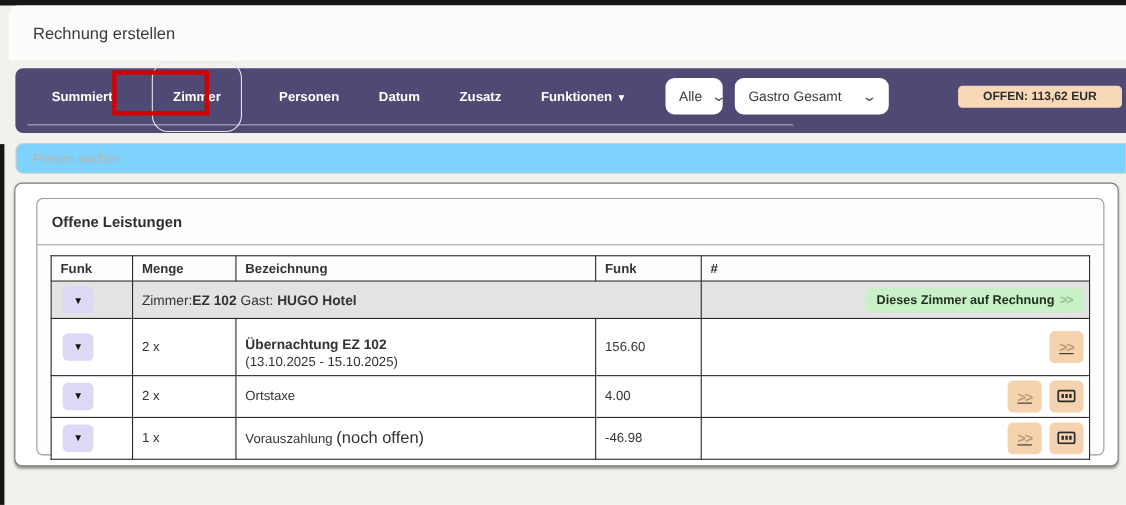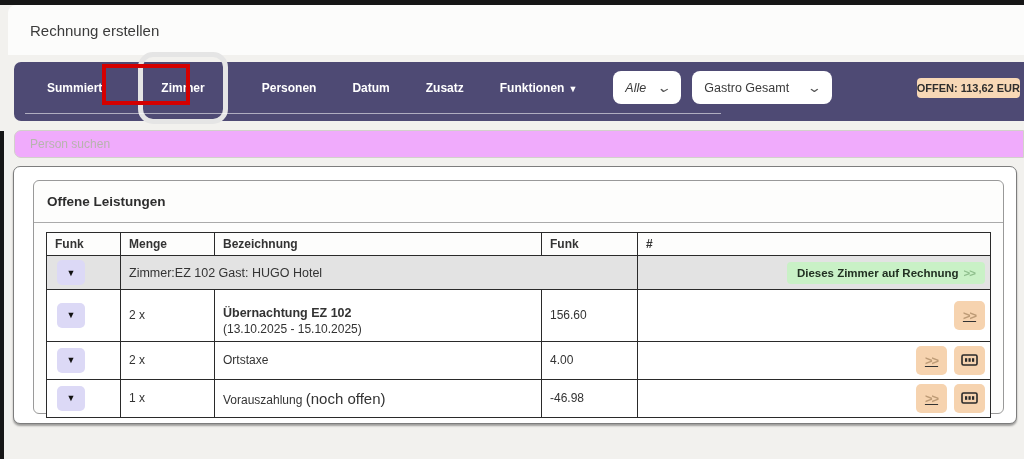--- a/index.html
+++ b/index.html
@@ -28,47 +28,47 @@
   .nav-divider {
     position:absolute; left:11px; bottom:7px; width:696px; height:1px;
     background:rgba(255,255,255,0.55);
   }
   .nav-btn {
     background:none; border:none; color:#ffffff; font-weight:bold;
     font-size:12px; font-family:inherit; cursor:pointer;
     padding:8px 0; margin-right:36px; margin-bottom:8px; white-space:nowrap;
   }
   .nav-btn.outlined {
-    border:5px solid #e5e5e5; border-radius:15px; padding:24px 18px;
+    border:1px solid #e5e5e5; border-radius:15px; padding:24px 18px;
     margin-right:34px;
   }
   .nav-caret { font-size:9px; margin-left:4px; }
   .nav-select {
     background:#ffffff; border:none; border-radius:8px; height:33px;
     display:flex; align-items:center; justify-content:space-between;
     font-size:12.5px; color:#3a3a3a; padding:0 12px; margin-right:11px;
     margin-bottom:8px; cursor:pointer;
   }
-  .nav-select.alle { width:68px;font-style:italic; }
+  .nav-select.alle { width:52px; }
   .nav-select.gastro { width:140px; }
   .select-chevron { font-size:13px; color:#555; line-height:8px; margin-left:10px; transform:scaleX(1.4); }
 
   .offen-badge {
     position:absolute; right:4px; top:16px;
     background:#f8d8b6; color:#2e2e2e; font-weight:bold; font-size:11px;
-    padding:4px 0; border-radius:4px; white-space:nowrap;
+    padding:4px 23px; border-radius:4px; white-space:nowrap;
   }
   .annotation-box {
     position:absolute; left:88px; top:2px; width:88px; height:41px;
     border:4px solid #d40000; pointer-events:none;
   }
 
   .search-input {
     position:absolute; left:14px; top:130px; width:1010px; height:28px;
-    background:#f0abfc; border:1px solid #d3d0cb; border-radius:7px 0 0 7px;
+    background:#7dd3fc; border:1px solid #d3d0cb; border-radius:7px 0 0 7px;
     font-size:12px; font-family:inherit; color:#3a3a3a; padding-left:15px;
     outline:none;
   }
   .search-input::placeholder { color:#b7b4ae; }
 
   .outer-container {
     position:absolute; left:13px; top:166px; width:1004px; height:258px;
     background:#ffffff; border:1px solid #7d7d7d; border-radius:7px;
     box-shadow:0 2px 2px rgba(0,0,0,0.35);
   }
@@ -107,21 +107,21 @@
   tr.group-row td { height:32px; }
   tr.item-row td { height:34px; background:#fff; }
   tr.item-row.tall td { height:46px; }
 
   .funk-btn {
     width:28px; height:25px; background:#dcd9f6; border:none; border-radius:5px;
     cursor:pointer; font-size:9px; color:#111; display:flex;
     align-items:center; justify-content:center; margin-left:2px;
   }
   .group-text { font-size:12.5px; }
-  .group-text b { font-weight:normal; }
+  .group-text b { font-weight:bold; }
   .bez-main { font-weight:bold; font-size:12.5px; line-height:1.25;margin-top:12px; }
   .bez-sub { font-size:12px; line-height:1.25; }
   .bez-plain { font-size:12px; }
   .bez-suffix { font-family:Liberation Sans, sans-serif; font-size:15px; }
 
   .action-cell { text-align:right !important; padding-right:5px !important;text-decoration:underline; }
   .action-wrap { display:flex; justify-content:flex-end; gap:7px; }
   .orange-btn {
     width:31px; height:29px; background:#f6d3af; border:none; border-radius:5px;
     cursor:pointer; display:flex; align-items:center; justify-content:center;

